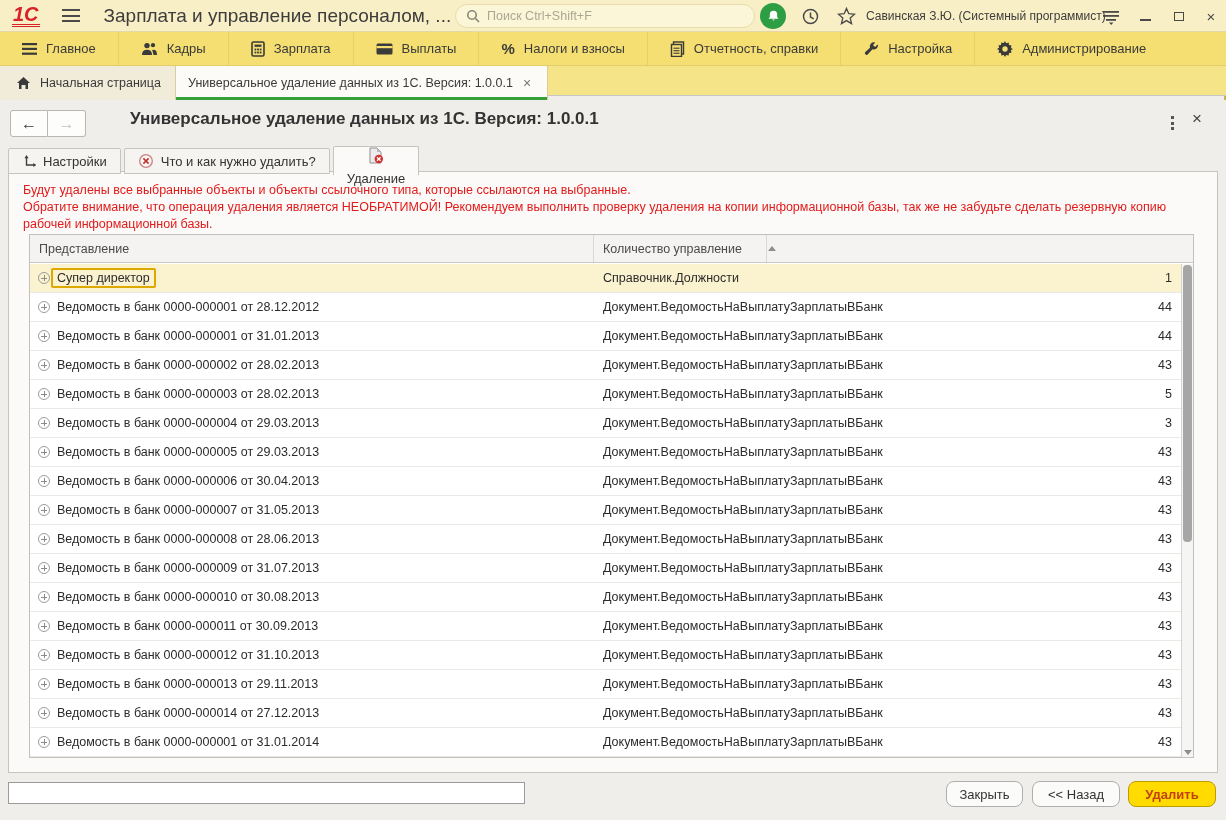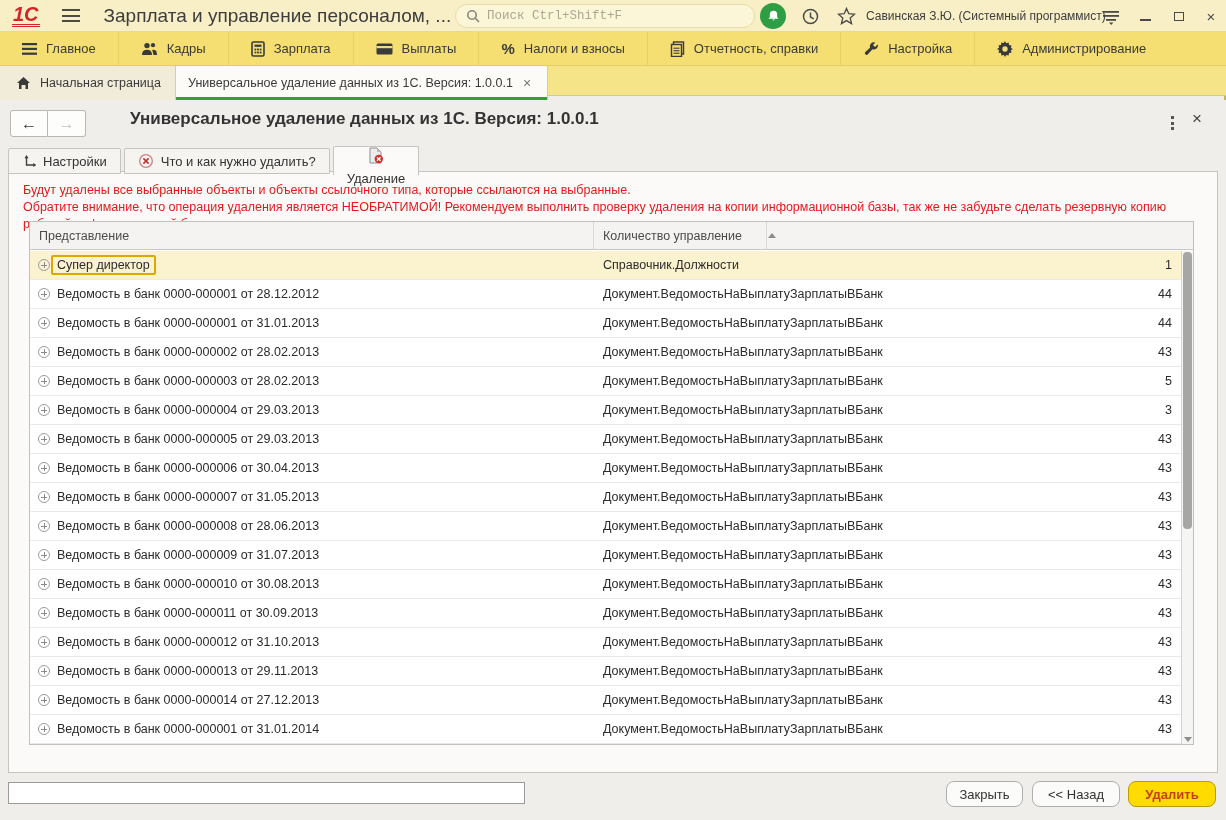--- a/index.html
+++ b/index.html
@@ -18,21 +18,21 @@
   .logo1c { font-weight:bold; font-style:italic; color:#D8232A; font-size:20px;
     margin-left:12px; border-bottom:3px double #D8232A; line-height:20px; padding:0 1px 0 1px;}
   .hamb { width:18px; height:13px; margin-left:22px; display:flex; flex-direction:column; justify-content:space-between; cursor:pointer;}
   .hamb i { display:block; height:2px; background:#4A4A4A; }
   .app-title { margin-left:24px; font-size:19px; color:#3D3D3D; }
   .searchbox {
     position:absolute; left:455px; top:4px; width:300px; height:24px;
     background:#FCF6D9; border:1px solid #E8DCA8; border-radius:12px;
     display:flex; align-items:center; padding:0 10px; gap:7px;
   }
-  .searchbox input { border:none; outline:none; background:transparent; font-size:12.5px; color:#6d28d9; width:240px; font-family:Liberation Mono, monospace;}
+  .searchbox input { border:none; outline:none; background:transparent; font-size:12.5px; color:#6d28d9; width:240px; font-family:Liberation Sans, sans-serif;}
   .searchbox input::placeholder { color:#ABA692; }
   .tb-icon { position:absolute; top:0; height:32px; display:flex; align-items:center; justify-content:center; cursor:pointer;}
   .bell-circle { width:26px; height:26px; border-radius:50%; background:#2E9E44; display:flex; align-items:center; justify-content:center;}
   .user-label { position:absolute; left:866px; top:0; height:32px; display:flex; align-items:center; font-size:12px; color:#3D3D3D;}
   .win-glyph { font-size:15px; color:#4A4A4A; }
   .maxbox { width:10px; height:9px; border:1.5px solid #4A4A4A; }
   .minbar { width:11px; height:2px; background:#4A4A4A; margin-top:8px;}
   
   .menubar {
     position:absolute; top:32px; left:0; width:1226px; height:34px;
@@ -69,21 +69,21 @@
   .ftabs { position:absolute; left:8px; top:45px; display:flex; align-items:flex-end; z-index:3;}
   .ftab { display:flex; align-items:center; gap:7px; padding:0 13px; height:26px;
     background:#F6F4F1; border:1px solid #C6C4C0; border-radius:2px 2px 0 0; margin-right:3px;
     font-size:13px; color:#333; cursor:pointer;}
   .ftab.active { height:29px; background:#FBFAF8; border-bottom:none; position:relative; top:1px; z-index:4;flex-direction:column;}
   
   .panel { position:absolute; left:8px; top:71px; width:1210px; height:602px;
     background:#FBFAF8; border:1px solid #C6C4C0; z-index:1;}
   .warning { padding:10px 14px 0 14px; color:#E21A1A; font-size:12.5px; line-height:17px; }
   
-  .dtable { position:absolute; left:20px; top:49px; width:1165px; height:524px;
+  .dtable { position:absolute; left:20px; top:62px; width:1165px; height:524px;
     background:#FFF; border:1px solid #C2C0BC; }
   .thead { display:flex; height:28px; background:#F4F3F1; border-bottom:1px solid #C9C7C3; }
   .th { font-size:12.5px; color:#4A4A4A; display:flex; align-items:center; padding-left:9px;
     border-right:1px solid #DAD8D4; }
   .th1 { width:564px; } .th2 { width:416px; } .th3 { width:172px; border-right:none;}
   .th-scroll { width:11px; display:flex; align-items:center; justify-content:center; border-left:1px solid #DAD8D4;}
   .tri-up { width:0; height:0; border-left:4px solid transparent; border-right:4px solid transparent; border-bottom:5px solid #8D8D8D;}
   .tri-down { width:0; height:0; border-left:4px solid transparent; border-right:4px solid transparent; border-top:5px solid #8D8D8D;}
   .tbody { position:absolute; top:29px; left:0; width:1152px; bottom:0; overflow:hidden; }
   .trow { display:flex; height:29px; border-bottom:1px solid #ECEAE7; background:#FFF; cursor:pointer;}

